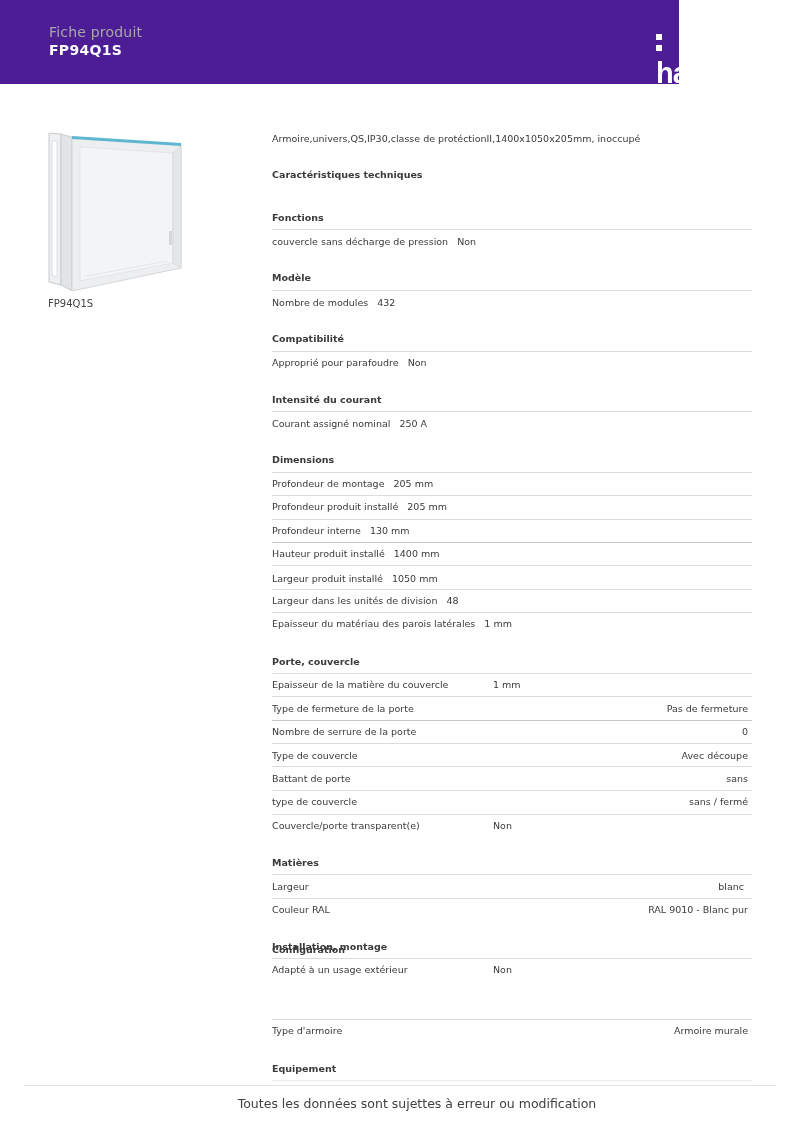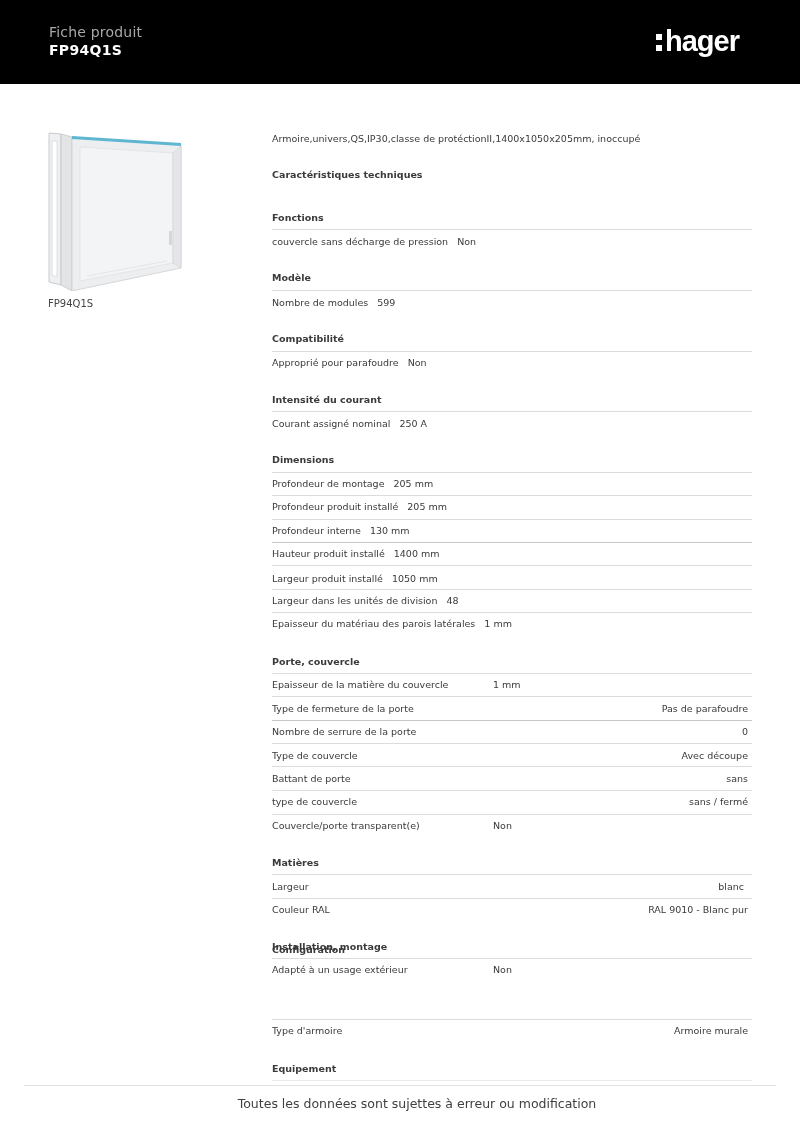--- a/index.html
+++ b/index.html
@@ -1,22 +1,22 @@
 <!DOCTYPE html>
 <html><head>
 <meta charset="utf-8">
 <style>
   html, body { margin: 0; padding: 0; }
   body {
     width: 802px; height: 1134px; position: relative; overflow: hidden;
     background: #ffffff; font-family: "DejaVu Sans", sans-serif; color: #333333;
   }
   .header {
-    position: absolute; left: 0; top: 0; width: 800px; height: 84px;
-    background: #000000;
+    position: absolute; left: 0; top: 0; width: 679px; height: 84px;
+    background: #4c1d95;
   }
   .header .subtitle {
     position: absolute; left: 49px; top: 24px; font-size: 14px; color: #a8a8a8;
     letter-spacing: 0.2px;
   }
   .header .title {
     position: absolute; left: 49px; top: 42px; font-size: 14px; font-weight: bold; color: #ffffff;
     letter-spacing: 0.3px;
   }
   .logo {
@@ -107,21 +107,21 @@
 
   <div class="section-title" style="top:212px">Fonctions</div>
   <div class="rule" style="top:229px"></div>
   <div class="row" style="top:236px">
     <span>couvercle sans décharge de pression</span><span class="val-inline">Non</span>
   </div>
 
   <div class="section-title" style="top:272px">Modèle</div>
   <div class="rule" style="top:290px"></div>
   <div class="row" style="top:297px">
-    <span>Nombre de modules</span><span class="val-inline">599</span>
+    <span>Nombre de modules</span><span class="val-inline">432</span>
   </div>
 
   <div class="section-title" style="top:333px">Compatibilité</div>
   <div class="rule" style="top:351px"></div>
   <div class="row" style="top:357px">
     <span>Approprié pour parafoudre</span><span class="val-inline">Non</span>
   </div>
 
   <div class="section-title" style="top:394px">Intensité du courant</div>
   <div class="rule" style="top:411px"></div>
@@ -159,21 +159,21 @@
     <span>Epaisseur du matériau des parois latérales</span><span class="val-inline">1 mm</span>
   </div>
 
   <div class="section-title" style="top:656px">Porte, couvercle</div>
   <div class="rule" style="top:673px"></div>
   <div class="row" style="top:679px">
     <span>Epaisseur de la matière du couvercle</span><span class="val-col">1 mm</span>
   </div>
   <div class="rule" style="top:696px"></div>
   <div class="row" style="top:703px">
-    <span>Type de fermeture de la porte</span><span class="val-right">Pas de parafoudre</span>
+    <span>Type de fermeture de la porte</span><span class="val-right">Pas de fermeture</span>
   </div>
   <div class="rule" style="top:720px; background:#c8c8c8"></div>
   <div class="row" style="top:726px">
     <span>Nombre de serrure de la porte</span><span class="val-right">0</span>
   </div>
   <div class="rule" style="top:743px"></div>
   <div class="row" style="top:750px">
     <span>Type de couvercle</span><span class="val-right">Avec découpe</span>
   </div>
   <div class="rule" style="top:766px"></div>

